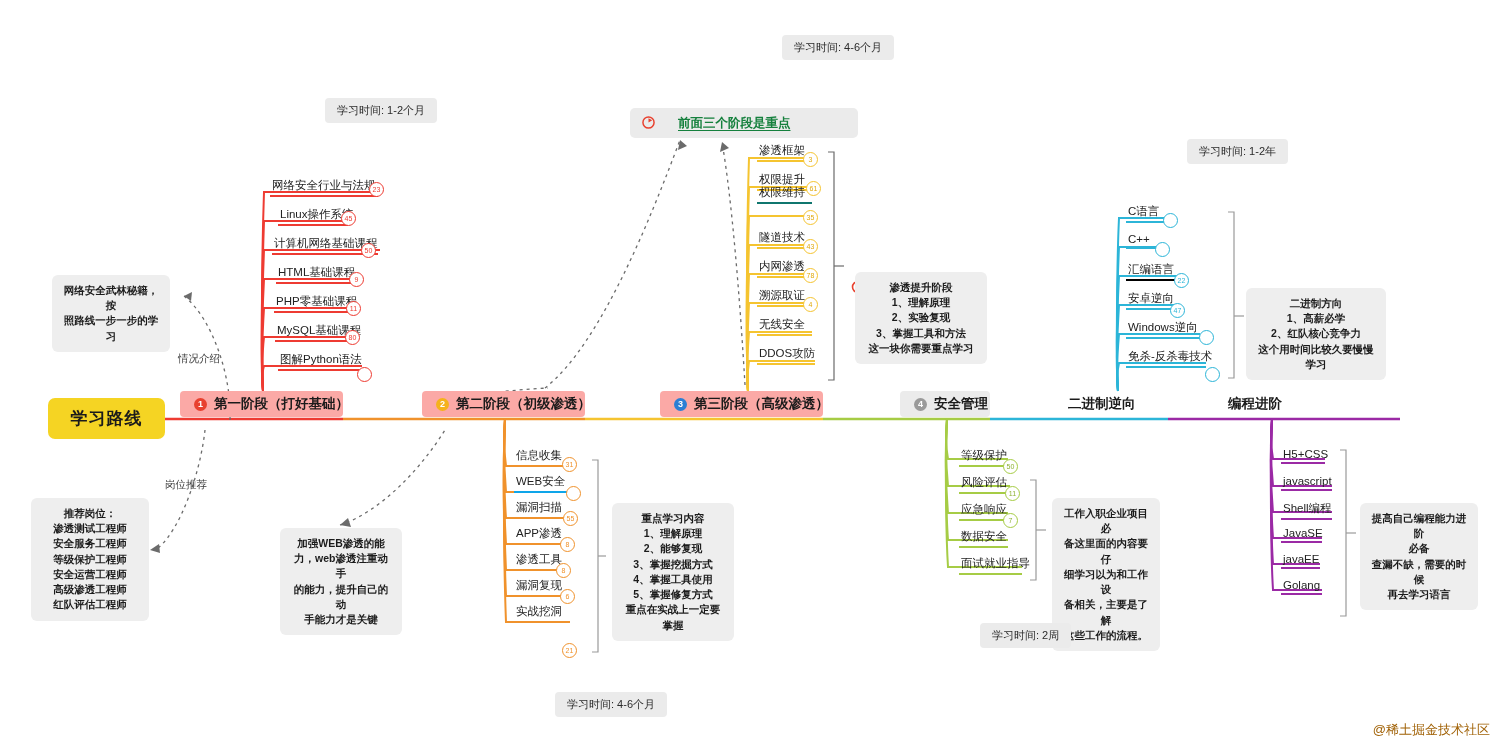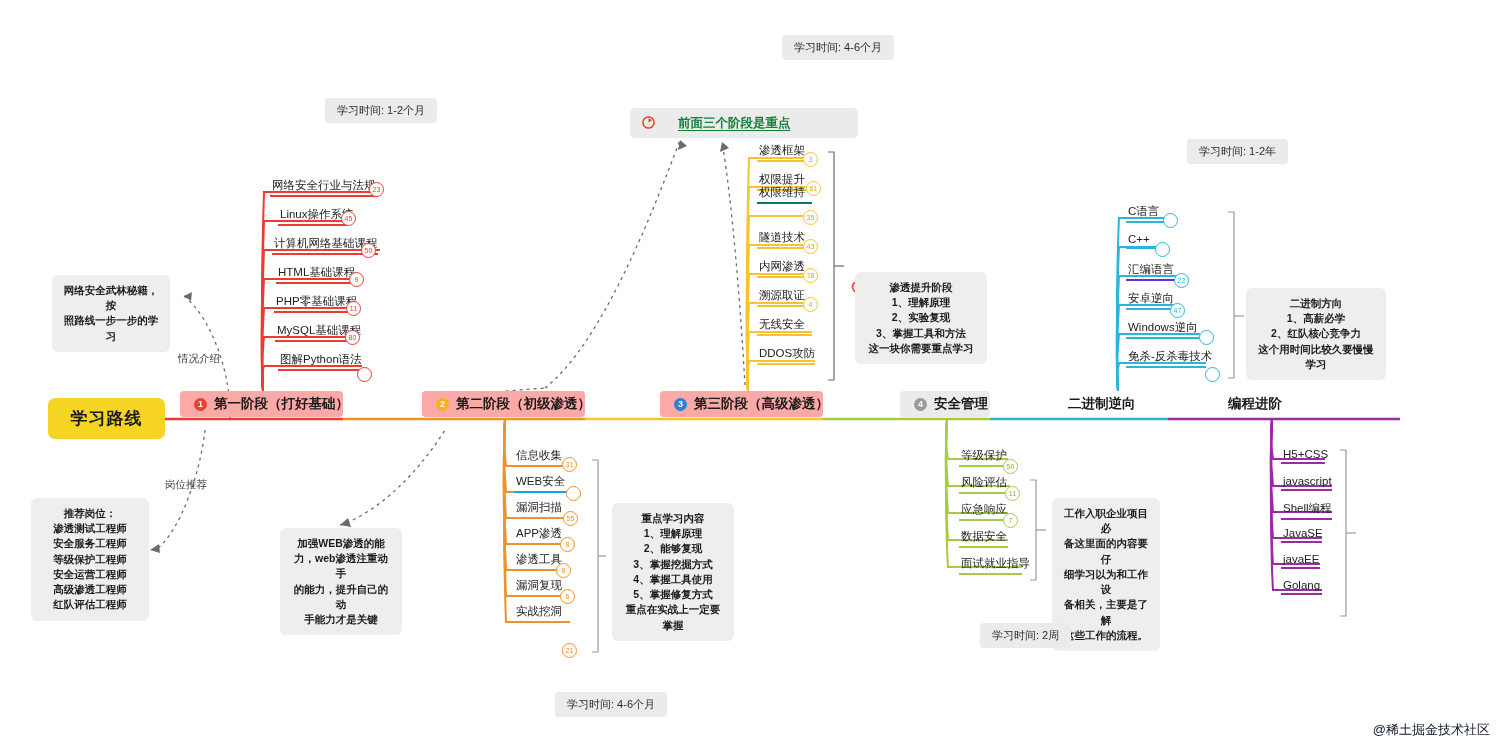--- a/index.html
+++ b/index.html
@@ -114,21 +114,21 @@
     font-size: 10.5px;
     color: #3b3b3b;
     white-space: nowrap;
   }
 
   
   .watermark {
     position: absolute;
     right: 22px; bottom: 12px;
     font-size: 13px;
-    color: #0f172a;
+    color: #a16207;
   }
 
   svg.overlay { position: absolute; left: 0; top: 0; width: 1512px; height: 751px; pointer-events: none; }
 </style>
 </head>
 <body>
 
 <div id="root">
 
   <svg class="overlay" viewBox="0 0 1512 751">
@@ -340,21 +340,21 @@
   <div class="leaf" style="left:959px; top:529px; border-bottom:2px solid #a6cc45; width:49px;"><span>数据安全</span></div>
 
   <div class="leaf" style="left:959px; top:556px; border-bottom:2px solid #a6cc45; width:63px;"><span>面试就业指导</span></div>
 
   <div class="leaf" style="left:1126px; top:204px; border-bottom:2px solid #2cb5d8; width:46px;"><span>C语言</span></div>
   <div class="badge" style="left:1163px; top:213px; border:1.2px solid #2cb5d8; color:#2cb5d8;"></div>
 
   <div class="leaf" style="left:1126px; top:233px; border-bottom:2px solid #2cb5d8; width:37px;"><span>C++</span></div>
   <div class="badge" style="left:1155px; top:242px; border:1.2px solid #2cb5d8; color:#2cb5d8;"></div>
 
-  <div class="leaf" style="left:1126px; top:262px; border-bottom:2px solid #6d28d9; width:56px;"><span>汇编语言</span></div>
+  <div class="leaf" style="left:1126px; top:262px; border-bottom:2px solid #000000; width:56px;"><span>汇编语言</span></div>
   <div class="badge" style="left:1174px; top:273px; border:1.2px solid #2cb5d8; color:#2cb5d8;">22</div>
 
   <div class="leaf" style="left:1126px; top:291px; border-bottom:2px solid #2cb5d8; width:52px;"><span>安卓逆向</span></div>
   <div class="badge" style="left:1170px; top:303px; border:1.2px solid #2cb5d8; color:#2cb5d8;">47</div>
 
   <div class="leaf" style="left:1126px; top:320px; border-bottom:2px solid #2cb5d8; width:74px;"><span>Windows逆向</span></div>
   <div class="badge" style="left:1199px; top:330px; border:1.2px solid #2cb5d8; color:#2cb5d8;"></div>
 
   <div class="leaf" style="left:1126px; top:349px; border-bottom:2px solid #2cb5d8; width:80px;"><span>免杀-反杀毒技术</span></div>
   <div class="badge" style="left:1205px; top:367px; border:1.2px solid #2cb5d8; color:#2cb5d8;"></div>
@@ -393,20 +393,24 @@
 这一块你需要重点学习</div>
   <div class="note" style="left:1246px; top:288px; width:140px;">二进制方向
 1、高薪必学
 2、红队核心竞争力
 这个用时间比较久要慢慢学习</div>
   <div class="note" style="left:1052px; top:498px; width:108px;">工作入职企业项目必
 备这里面的内容要仔
 细学习以为和工作设
 备相关，主要是了解
 这些工作的流程。</div>
+  <div class="note" style="left:1360px; top:503px; width:118px;">提高自己编程能力进阶
+必备
+查漏不缺，需要的时候
+再去学习语言</div>
 
   <div class="pill" style="left:782px; top:35px;">学习时间: 4-6个月</div>
   <div class="pill" style="left:325px; top:98px;">学习时间: 1-2个月</div>
   <div class="pill" style="left:1148px; top:139px;margin-left:39px;">学习时间: 1-2年</div>
   <div class="pill" style="left:980px; top:623px;">学习时间: 2周</div>
   <div class="pill" style="left:555px; top:692px;">学习时间: 4-6个月</div>
 
   <div class="conn-label" style="left:178px; top:352px;">情况介绍</div>
   <div class="conn-label" style="left:165px; top:478px;">岗位推荐</div>
 

